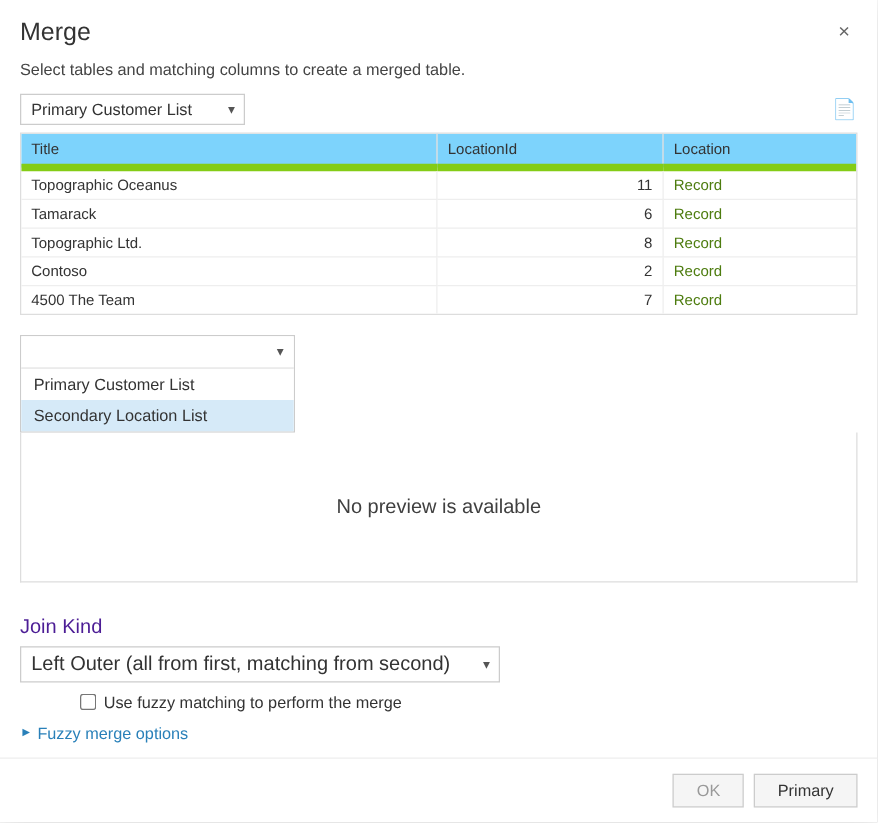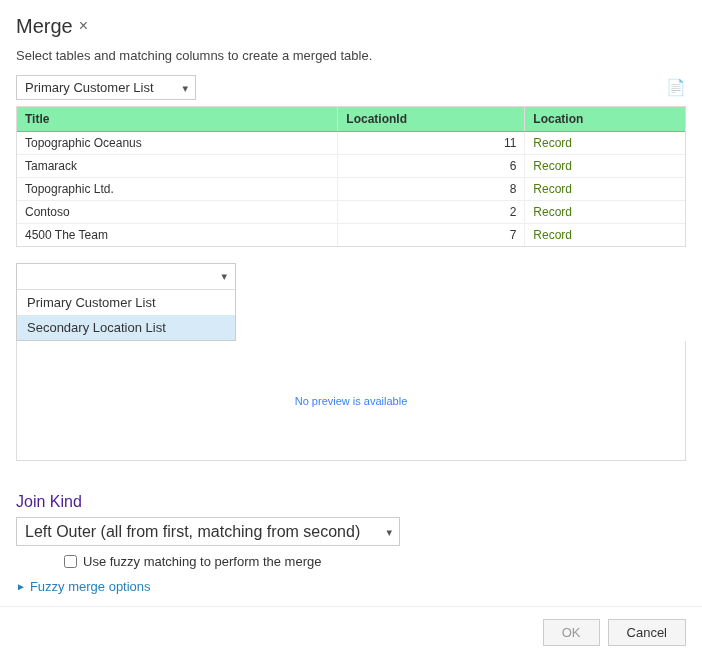--- a/index.html
+++ b/index.html
@@ -17,21 +17,21 @@
       width: 702px;
       min-height: 658px;
       box-shadow: 0 4px 20px rgba(0,0,0,0.3);
       position: relative;
       display: flex;
       flex-direction: column;
     }
     .title-bar {
       display: flex;
       align-items: center;
-      justify-content: flex-start;
+      justify-content: space-between;
       padding: 14px 16px 6px 16px;
     }
     .title-text {
       font-size: 20px;
       font-weight: 300;
       color: #333;
     }
     .close-btn {
       background: none;
       border: none;
@@ -94,26 +94,26 @@
       border: 1px solid #ddd;
       margin-bottom: 16px;
       overflow: hidden;
     }
     .data-table {
       width: 100%;
       border-collapse: collapse;
       font-size: 12px;
     }
     .data-table th {
-      background: #86efac;
-      border-bottom: 1px solid #84cc16;
+      background: #7dd3fc;
+      border-bottom: 6px solid #84cc16;
       border-right: 1px solid #ddd;
       padding: 5px 8px;
       text-align: left;
-      font-weight: 700;
+      font-weight: 400;
       color: #333;
     }
     .data-table th:last-child { border-right: none; }
     .data-table td {
       padding: 4px 8px;
       border-bottom: 1px solid #eee;
       border-right: 1px solid #eee;
       color: #333;
     }
     .data-table td:last-child { border-right: none; }
@@ -147,22 +147,22 @@
       color: #333;
       font-size: 13px;
     }
     .dropdown-item.selected { background: #d6eaf8; }
     .preview-box {
       border: 1px solid #ddd;
       min-height: 120px;
       display: flex;
       align-items: center;
       justify-content: center;
-      color: #3b82f6;
-      font-size: 11px;
+      color: #404040;
+      font-size: 16px;
       margin-top: -1px;
       background: #fff;
       width: 100%;
     }
     .join-section {
       padding: 12px 16px;
     }
     .join-label {
       font-size: 16px;
       color: #4c1d95;
@@ -345,15 +345,15 @@
     </div>
 
     <div class="fuzzy-link">
       <span style="font-size:10px;">►</span>
       <span>Fuzzy merge options</span>
     </div>
   </div>
 
   <div class="footer">
     <button class="btn btn-ok">OK</button>
-    <button class="btn">Cancel</button>
+    <button class="btn">Primary</button>
   </div>
 </div>
 
 </body></html>

